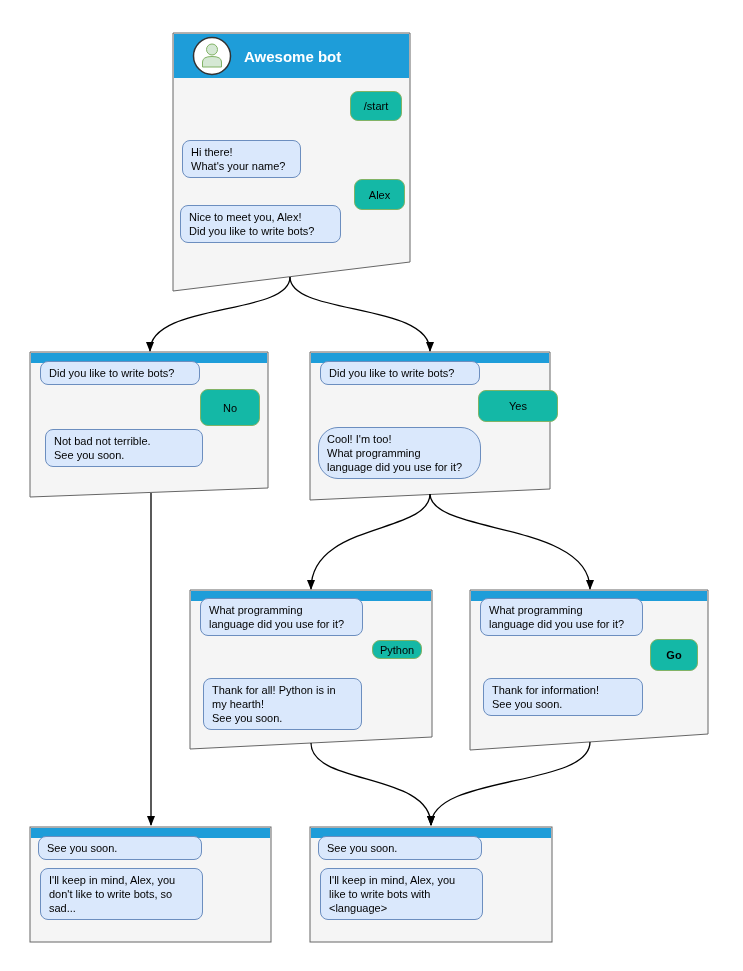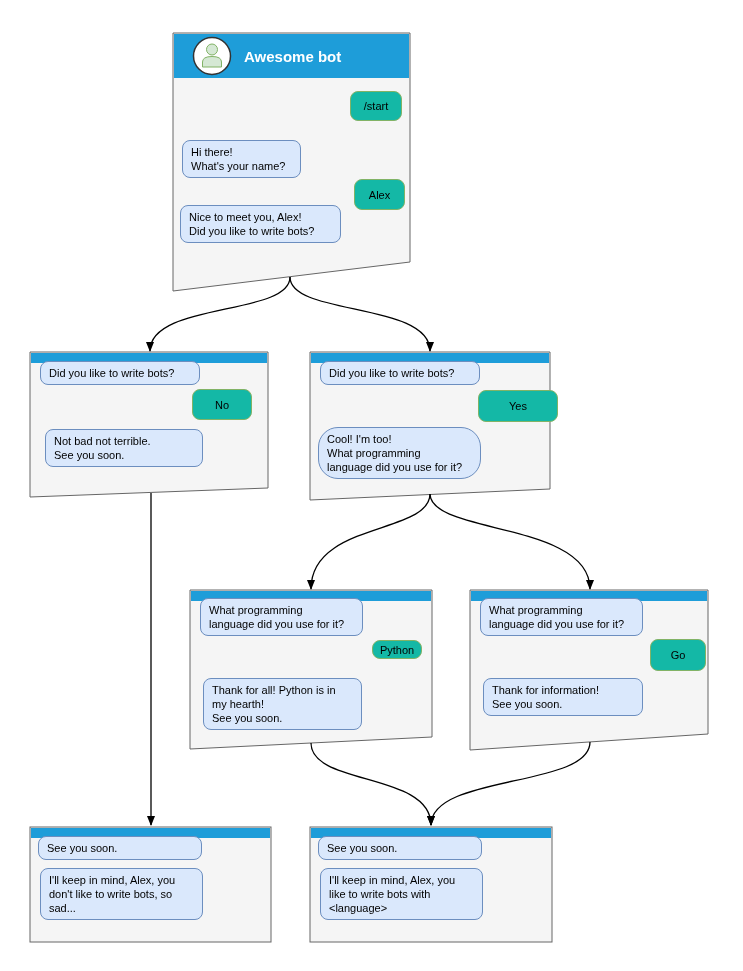--- a/index.html
+++ b/index.html
@@ -96,21 +96,21 @@
   </div>
   <div class="bubble user" style="left:350px;top:91px;width:52px;height:30px;">/start</div>
   <div class="bubble bot" style="left:182px;top:140px;min-width:119px;">Hi there!
 What's your name?</div>
   <div class="bubble user" style="left:354px;top:179px;width:51px;height:31px;">Alex</div>
   <div class="bubble bot" style="left:180px;top:205px;min-width:161px;">Nice to meet you, Alex!
 Did you like to write bots?</div>
 
   <div class="header" style="left:31px;top:353px;width:236px;height:10px;"></div>
   <div class="bubble bot" style="left:40px;top:361px;min-width:160px;">Did you like to write bots?</div>
-  <div class="bubble user" style="left:192px;top:389px;width:60px;height:31px;">No</div>
+  <div class="bubble user" style="left:200px;top:389px;width:60px;height:37px;">No</div>
   <div class="bubble bot" style="left:45px;top:429px;min-width:158px;">Not bad not terrible.
 See you soon.</div>
 
   <div class="header" style="left:311px;top:353px;width:238px;height:10px;"></div>
   <div class="bubble bot" style="left:320px;top:361px;min-width:160px;">Did you like to write bots?</div>
   <div class="bubble user" style="left:478px;top:390px;width:80px;height:32px;">Yes</div>
   <div class="bubble bot" style="left:318px;top:427px;min-width:163px;border-radius:20px;">Cool! I'm too!
 What programming
 language did you use for it?</div>
 
@@ -118,21 +118,21 @@
   <div class="bubble bot" style="left:200px;top:598px;min-width:163px;">What programming
 language did you use for it?</div>
   <div class="bubble user" style="left:372px;top:640px;width:50px;height:19px;">Python</div>
   <div class="bubble bot" style="left:203px;top:678px;min-width:159px;">Thank for all! Python is in
 my hearth!
 See you soon.</div>
 
   <div class="header" style="left:471px;top:591px;width:236px;height:10px;"></div>
   <div class="bubble bot" style="left:480px;top:598px;min-width:163px;">What programming
 language did you use for it?</div>
-  <div class="bubble user" style="left:650px;top:639px;width:56px;height:32px;">Go</div>
+  <div class="bubble user" style="left:650px;top:639px;width:48px;height:32px;font-weight:bold;">Go</div>
   <div class="bubble bot" style="left:483px;top:678px;min-width:160px;">Thank for information!
 See you soon.</div>
 
   <div class="header" style="left:31px;top:828px;width:239px;height:10px;"></div>
   <div class="bubble bot" style="left:38px;top:836px;min-width:164px;">See you soon.</div>
   <div class="bubble bot" style="left:40px;top:868px;min-width:163px;">I'll keep in mind, Alex, you
 don't like to write bots, so
 sad...</div>
 
   <div class="header" style="left:311px;top:828px;width:240px;height:10px;"></div>

